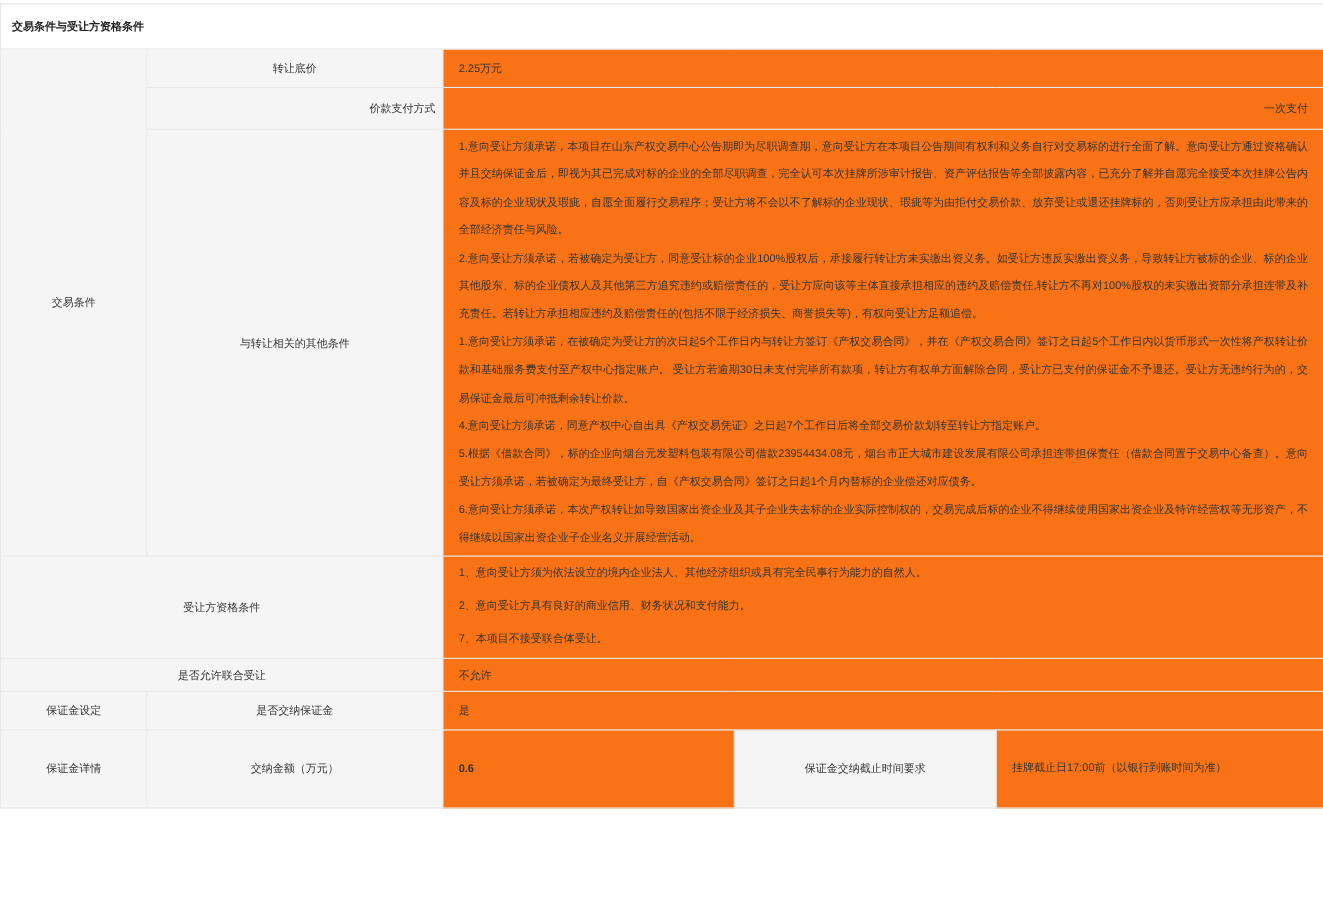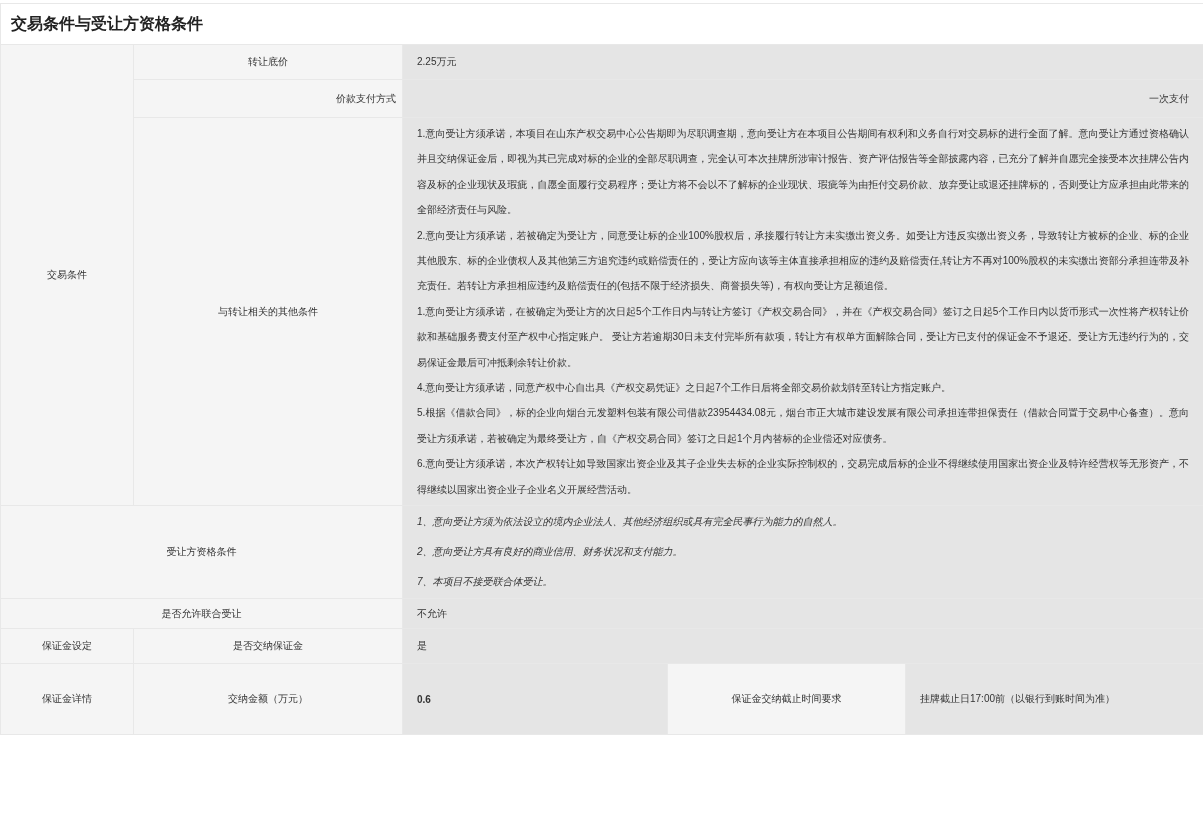--- a/index.html
+++ b/index.html
@@ -9,32 +9,32 @@
   }
   table{
     border-collapse:collapse;table-layout:fixed;width:1203px;margin-top:3px;
   }
   td{
     border:1px solid #e8e8e8;font-size:10px;vertical-align:middle;
     word-break:break-all;
   }
   .title-row td{
     font-weight:bold;color:#222;height:40px;padding:0 0 0 10px;background:#fff;
-    font-size:16px;
+    font-size:10px;
   }
   td.lbl{background:#f5f5f5;text-align:center;color:#333;padding:0 6px;}
-  td.val{background:#e5e5e5;text-align:left;padding:0 14px;}
+  td.val{background:#f97316;text-align:left;padding:0 14px;}
   tr.r-price td{height:34px;}
   tr.r-pay td{height:37px;text-align:right;}
   tr.r-joint td{height:29px;}
   tr.r-depset td{height:34px;}
   tr.r-depdetail td{height:62px;}
   td.longtext{padding:3px 14px;margin-top:28px;}
   td.longtext p{margin:0;line-height:25.4px;text-align:justify;}
-  td.quallist{padding:1px 14px;font-style:italic;}
+  td.quallist{padding:1px 14px;}
   td.quallist p{margin:0;line-height:30px;}
   td.deadline-val{line-height:26px;padding:4px 14px;}
   td.bold{font-weight:bold;}
 </style>
 </head>
 <body>
 
 <table>
   <colgroup>
     <col style="width:133px">

